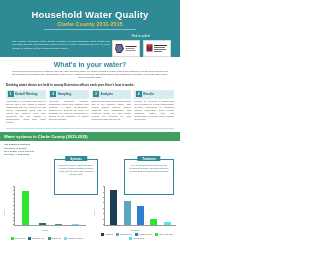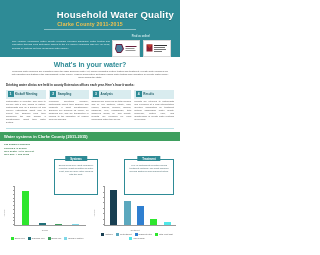--- a/index.html
+++ b/index.html
@@ -16,21 +16,21 @@
   .header{
     position:relative;width:180px;height:57px;
     background:#2e8b96;
     box-sizing:border-box;
     padding:4px 6px 0 6px;
   }
   .hdr-inner{
     position:relative;width:100%;height:100%;
   }
   .title{
-    text-align:right;
+    text-align:center;
     color:#ffffff;
     font-size:9.5px;
     font-weight:bold;
     letter-spacing:.2px;
     line-height:11px;
     margin:5px 0 0 0;
     text-shadow:0 1px 0 rgba(0,0,0,.18);
   }
   .subtitle{
     text-align:center;

